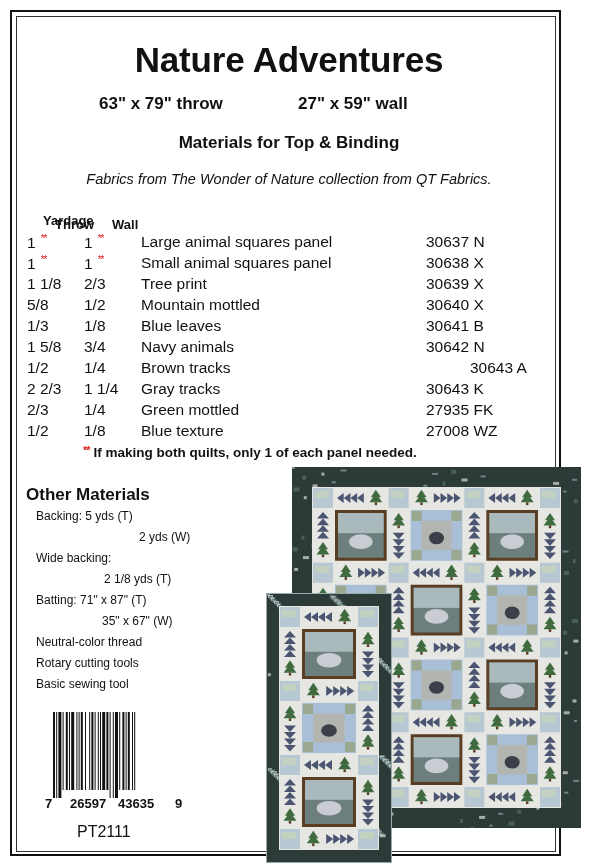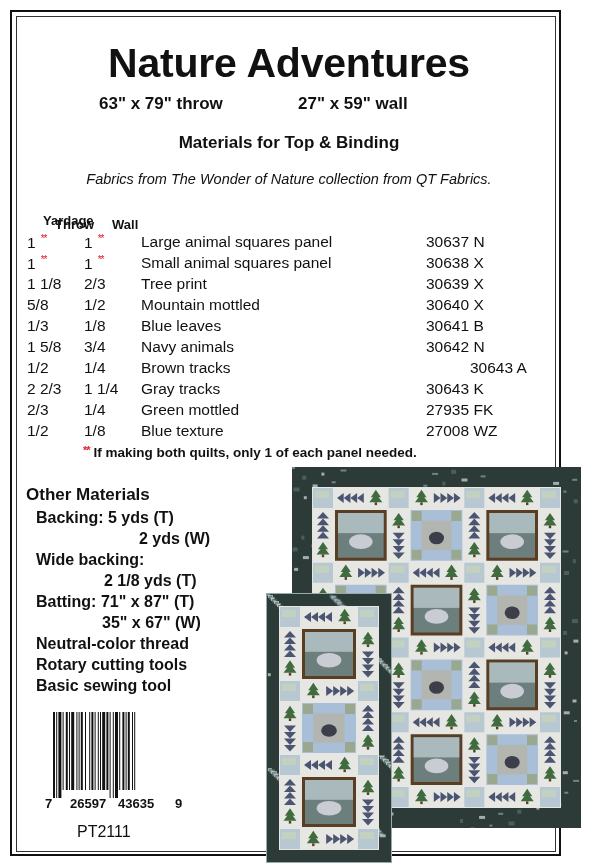--- a/index.html
+++ b/index.html
@@ -3,42 +3,42 @@
 <meta charset="utf-8">
 <style>
   html, body { margin:0; padding:0; }
   body { width:600px; height:865px; background:#ffffff; position:relative; overflow:hidden;
          font-family:"Liberation Sans", "DejaVu Sans", sans-serif; color:#111; }
   .frame-outer { position:absolute; left:10px; top:10px; width:551px; height:846px;
                  border:2px solid #111; box-sizing:border-box; }
   .frame-inner { position:absolute; left:16px; top:16px; width:540px; height:836px;
                  border:1px solid #333; box-sizing:border-box; }
   .abs { position:absolute; white-space:nowrap; }
-  .title { left:0; width:578px; top:40px; text-align:center; font-size:41px; font-weight:bold; letter-spacing:-0.2px; }
+  .title { left:0; width:578px; top:40px; text-align:center; font-size:35px; font-weight:bold; letter-spacing:-0.2px; }
   .size { top:94px; font-size:17px; font-weight:bold; }
   .size-throw { left:99px; }
   .size-wall { left:298px; }
   .section-title { left:0; width:578px; top:133px; text-align:center; font-size:17px; font-weight:bold; }
   .subtitle { left:0; width:578px; top:171px; text-align:center; font-size:14.5px; font-style:italic; }
   .yardage-label { left:43px; top:213px; font-size:13px; font-weight:bold; }
   .col-head { top:217px; font-size:13px; font-weight:bold;margin-left:28px; }
   .col-throw-h { left:27px; }
   .col-wall-h { left:84px; }
   .rows { position:absolute; left:0; top:233px; }
   .row { position:absolute; left:0; height:21px; font-size:15.5px; }
   .row span { position:absolute; top:0; white-space:nowrap; }
   .c-throw { left:27px; }
   .c-wall { left:84px; }
   .c-name { left:141px; }
   .c-code { left:426px; }
   .star { color:#e02020; font-size:10px; vertical-align:6px; margin-left:5px; letter-spacing:-1px; }
   .note { left:83px; top:444px; font-size:13.5px; font-weight:bold; }
   .note .star { font-size:11px; vertical-align:3px; margin-left:0; margin-right:4px; }
   .other-title { left:26px; top:485px; font-size:17px; font-weight:bold; }
-  .other { position:absolute; left:36px; font-size:16px; white-space:nowrap;font-weight:bold; }
+  .other { position:absolute; left:36px; font-size:12px; white-space:nowrap; }
   .barcode { position:absolute; left:53px; top:712px; width:120px; height:86px; }
   .barcode-digits { position:absolute; top:796px; font-size:13px; font-weight:bold; }
   .sku { left:77px; top:823px; font-size:16px; }
   .quilt { position:absolute; }
   .throw { left:292px; top:467px; width:289px; height:361px; }
   .wall { left:267px; top:594px; width:124px; height:268px; box-shadow:0 0 0 1px #9aa; }
 </style>
 </head>
 <body>
 

